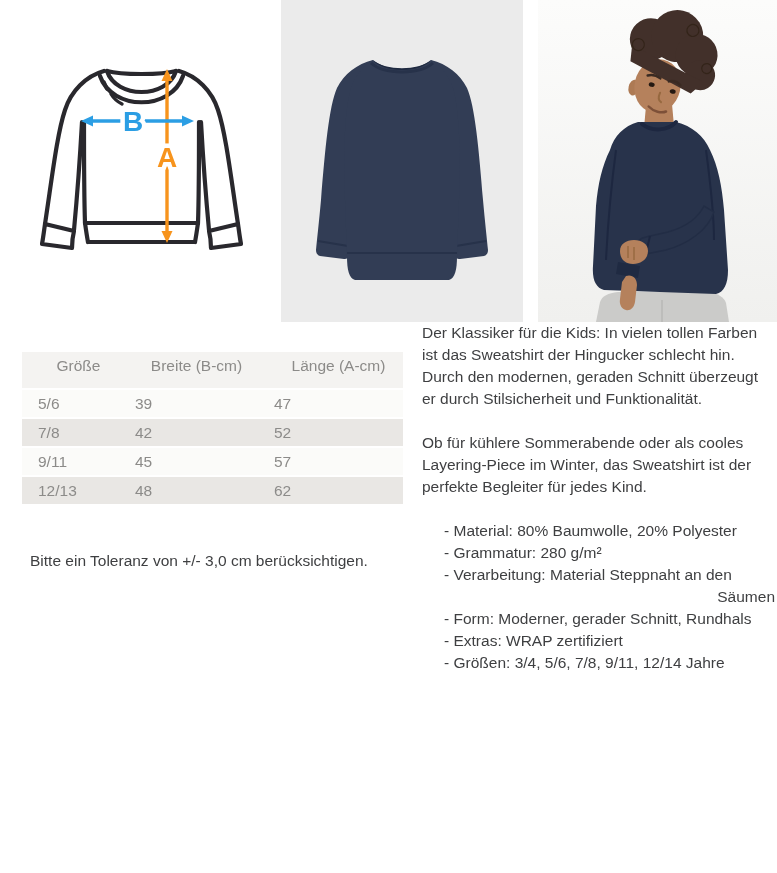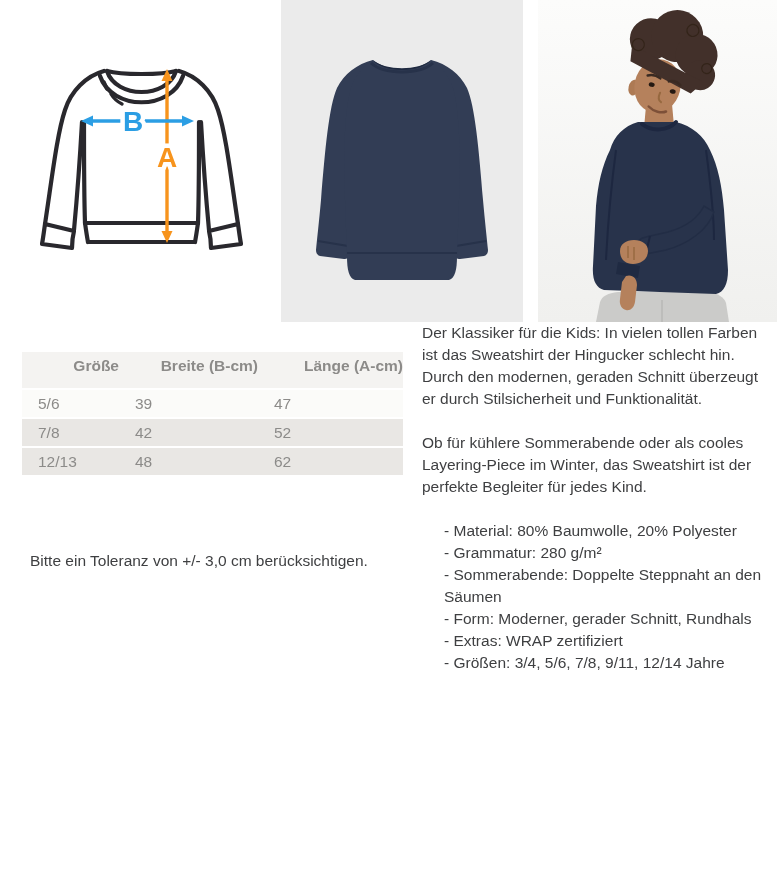--- a/index.html
+++ b/index.html
@@ -20,35 +20,35 @@
   .head-b{fill:var(--accent-blue,#2b9ee4);}
   .head-a{fill:var(--accent-orange,#f7941d);}
   .measure-label{font-family:"Liberation Sans",sans-serif;font-weight:bold;font-size:28px;
     paint-order:stroke;stroke:#ffffff;stroke-width:9px;stroke-linejoin:round;}
   .label-b{fill:var(--accent-blue,#2b9ee4);}
   .label-a{fill:var(--accent-orange,#f7941d);}
 
   
   .size-table{position:absolute;left:22px;top:352px;width:381px;border-collapse:separate;border-spacing:0;
     font-size:15.5px;color:var(--table-text,#8c8b89);}
-  .size-table th{font-weight:bold;text-align:right;background:var(--table-head-bg,#f4f3f1);
+  .size-table th{font-weight:normal;text-align:center;background:var(--table-head-bg,#f4f3f1);
     height:28px;padding:0 0 8px 16px;border-bottom:2px solid #fff;}
   .size-table td{height:27px;padding:0 0 0 16px;border-bottom:2px solid #fff;}
   .size-table tr.alt td{background:var(--table-row-bg,#e9e7e4);}
   .size-table tr.plain td{background:var(--table-row-alt-bg,#fbfbf9);}
   .col-size{width:97px;}.col-width{width:139px;}.col-length{width:145px;}
 
   .tolerance{position:absolute;left:30px;top:552px;font-size:15.5px;color:var(--text,#3e3f41);}
 
   
   .description{position:absolute;left:422px;top:322px;width:353px;font-size:15.5px;line-height:22px;
     color:var(--text,#3e3f41);}
   .description p{margin:0 0 22px 0;}
   .bullet-line{min-height:22px;margin-left:22px;}
-  .bullet-continuation{text-align:left;}
+  .bullet-continuation{text-align:right;}
 </style>
 </head>
 <body>
 
 <div class="page">
 
   <div class="diagram">
     <svg viewBox="0 0 240 240">
 
       <path class="outline" d="M87,31 C101,35 142,35 156,31"></path>
@@ -170,35 +170,40 @@
       <tr class="plain">
         <td>5/6</td>
         <td>39</td>
         <td>47</td>
       </tr>
       <tr class="alt">
         <td>7/8</td>
         <td>42</td>
         <td>52</td>
       </tr>
+      <tr class="plain">
+        <td>9/11</td>
+        <td>45</td>
+        <td>57</td>
+      </tr>
       <tr class="alt">
         <td>12/13</td>
         <td>48</td>
         <td>62</td>
       </tr>
     </tbody>
   </table>
 
   <div class="tolerance">Bitte ein Toleranz von +/- 3,0 cm berücksichtigen.</div>
 
   <div class="description">
     <p>Der Klassiker für die Kids: In vielen tollen Farben ist das Sweatshirt der Hingucker schlecht hin. Durch den modernen, geraden Schnitt überzeugt er durch Stilsicherheit und Funktionalität.</p>
     <p>Ob für kühlere Sommerabende oder als cooles Layering-Piece im Winter, das Sweatshirt ist der perfekte Begleiter für jedes Kind.</p>
     <div class="bullet-line">- Material: 80% Baumwolle, 20% Polyester</div>
     <div class="bullet-line">- Grammatur: 280 g/m²</div>
-    <div class="bullet-line">- Sommerabende: Doppelte Steppnaht an den</div>
+    <div class="bullet-line">- Verarbeitung: Material Steppnaht an den</div>
     <div class="bullet-line bullet-continuation">Säumen</div>
     <div class="bullet-line">- Form: Moderner, gerader Schnitt, Rundhals</div>
     <div class="bullet-line">- Extras: WRAP zertifiziert</div>
     <div class="bullet-line">- Größen: 3/4, 5/6, 7/8, 9/11, 12/14 Jahre</div>
   </div>
 
 </div>
 
 </body></html>

